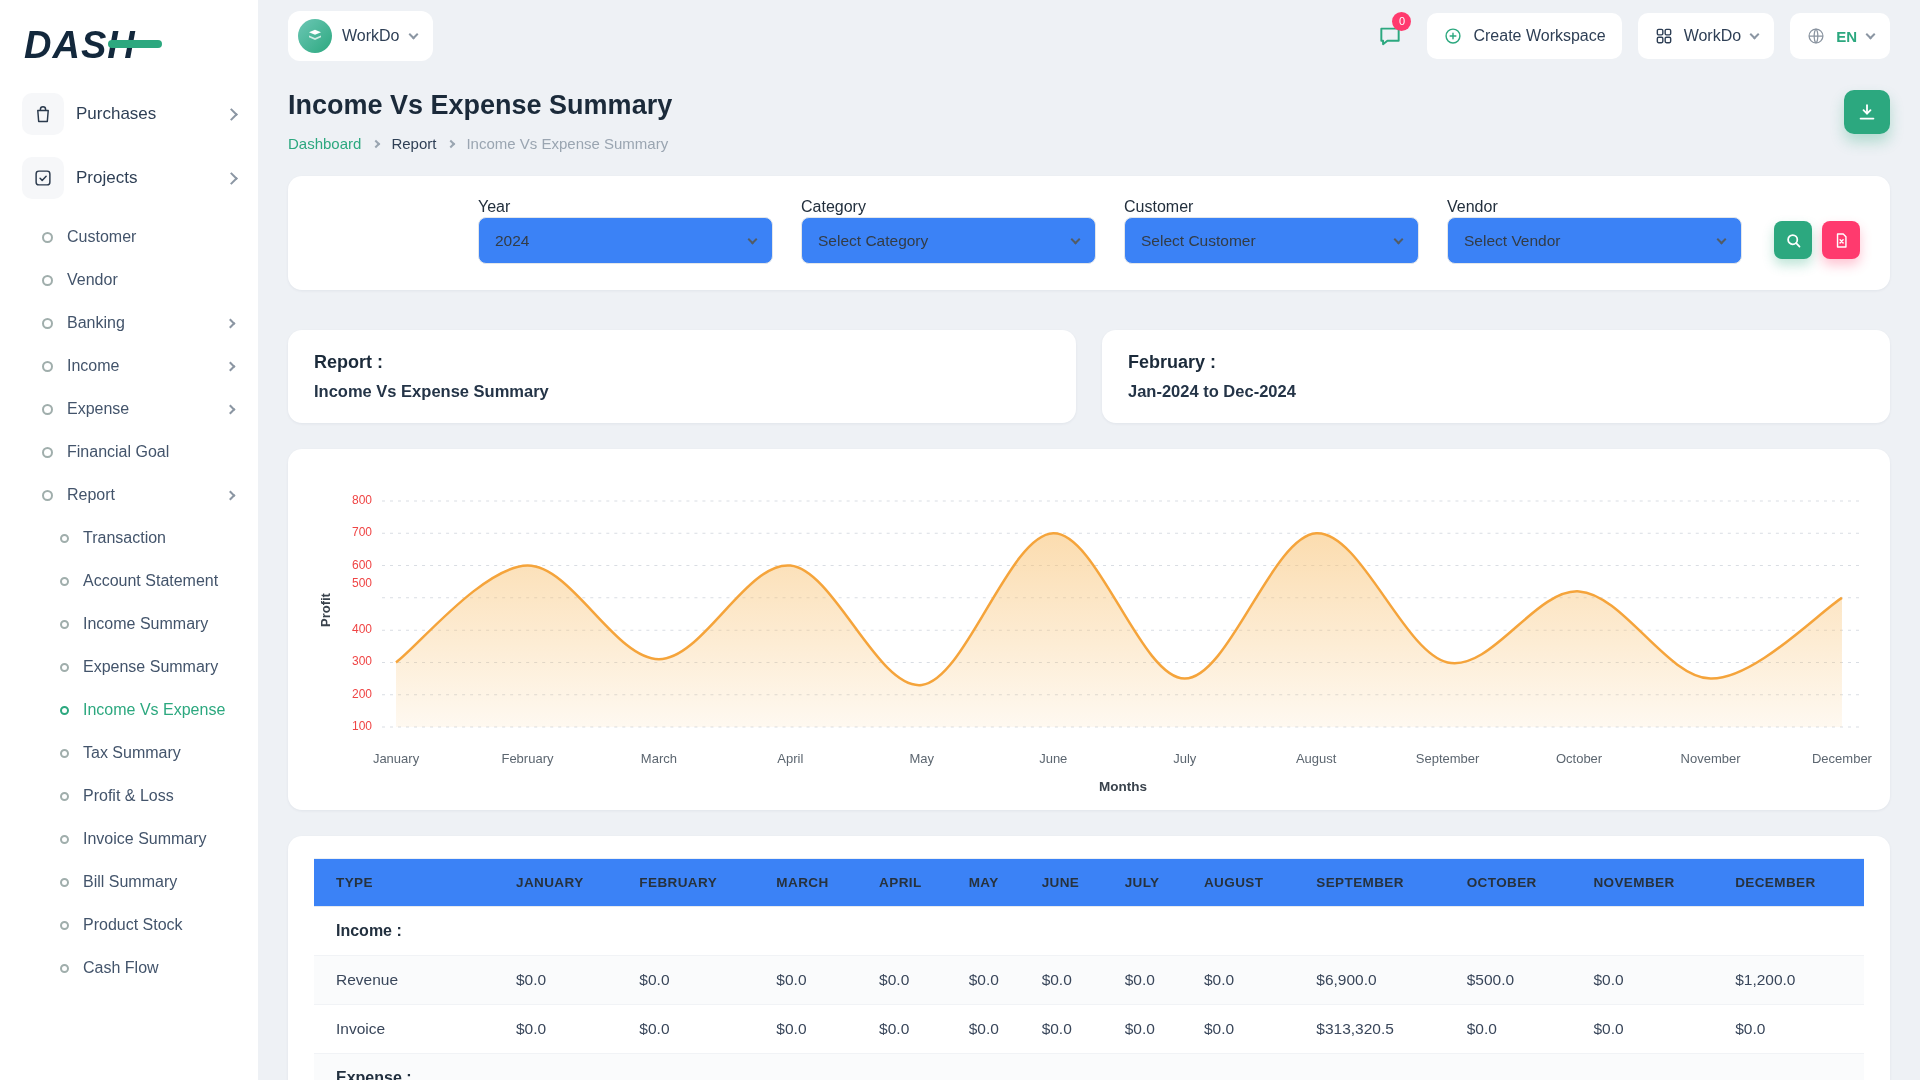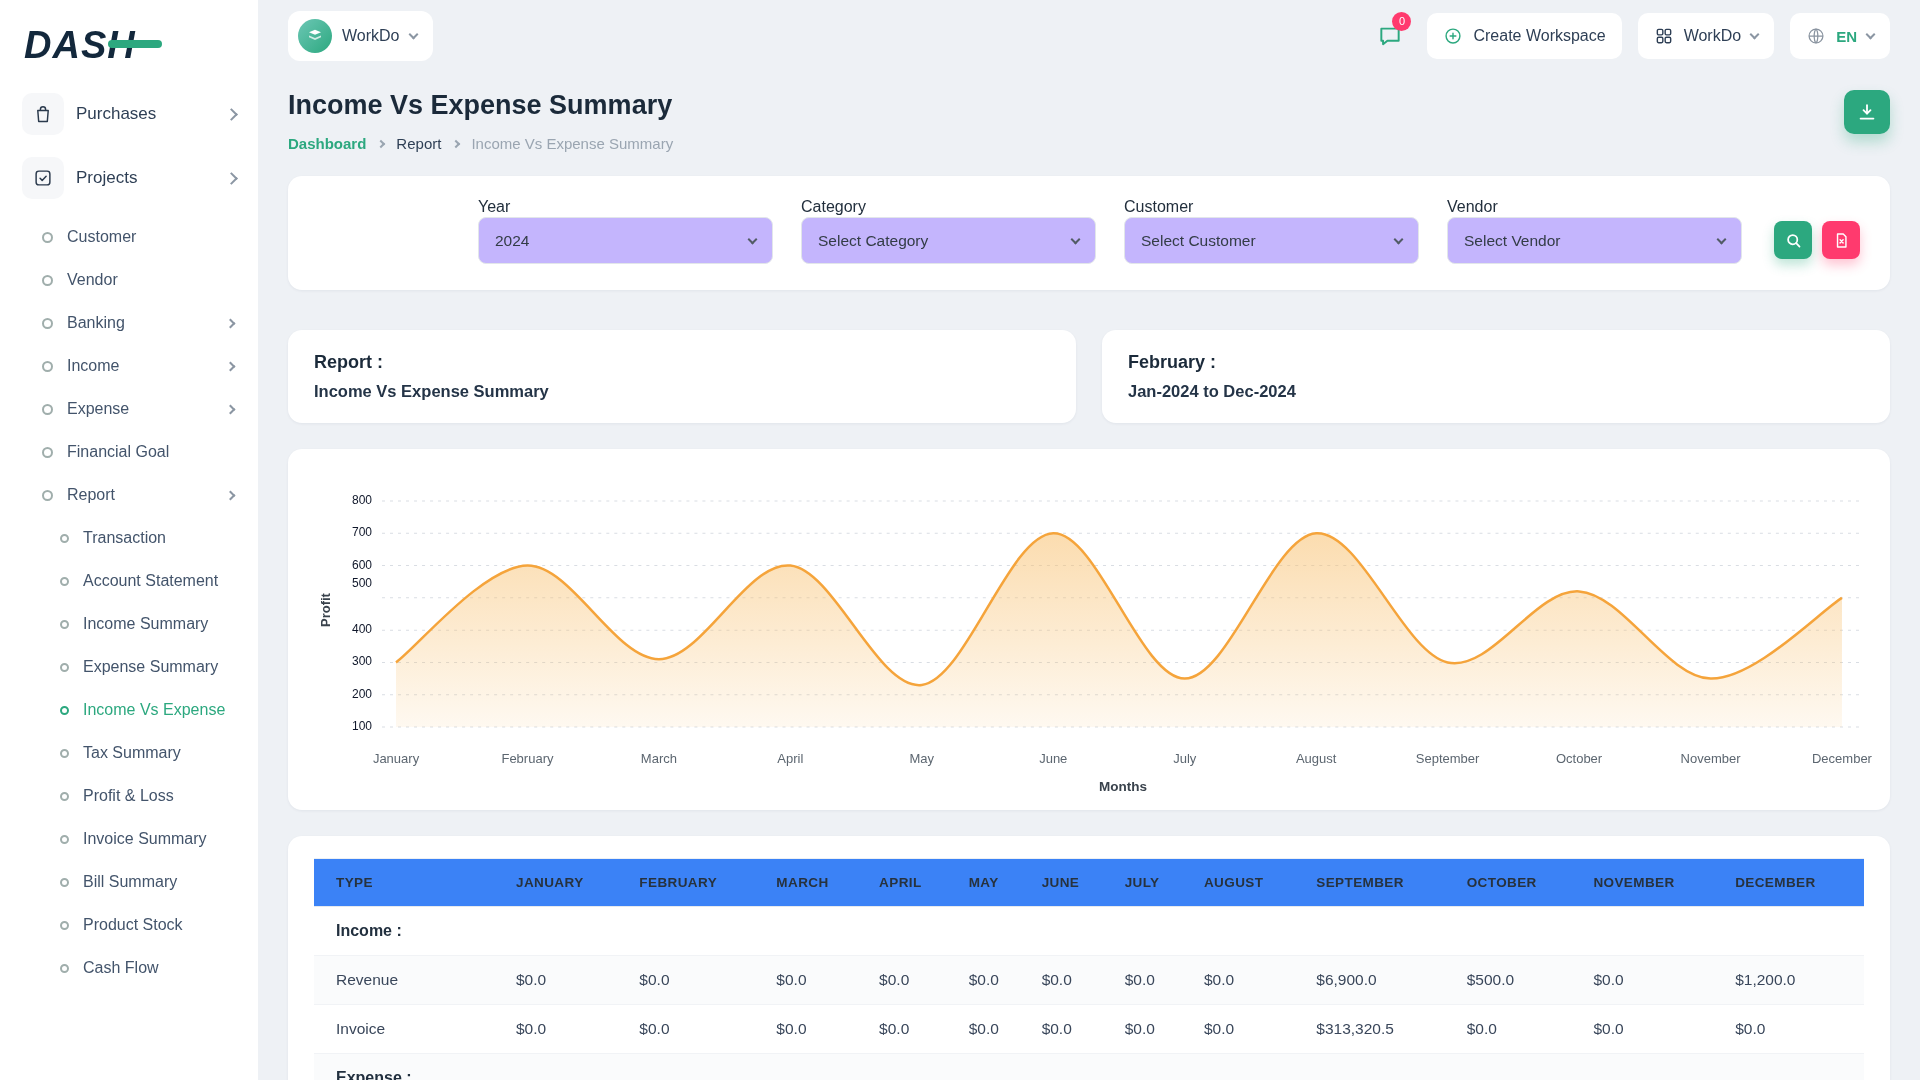--- a/index.html
+++ b/index.html
@@ -52,48 +52,48 @@
   .svg{display:flex;align-items:center;justify-content:center;}
   .c-green{color:#2ca87f;}
   .c-dark{color:#2e3f55;}
   .c-gray{color:#8a94a0;}
 
   .content{flex:1;padding:6px 30px 0;overflow:hidden;}
   .page-head{display:flex;justify-content:space-between;align-items:flex-start;margin-top:12px;}
   .page-title{font-size:27px;font-weight:bold;color:#1b2a3a;}
   .breadcrumb{display:flex;align-items:center;gap:12px;margin-top:14px;font-size:15px;}
   .breadcrumb .chev{width:6px;height:6px;border-color:#9aa5b1;}
-  .crumb-0{color:#2ca87f;cursor:pointer;font-weight:bold;}
+  .crumb-0{color:#2ca87f;cursor:pointer;}
   .crumb-1{color:#2e3f55;cursor:pointer;}
   .crumb-2{color:#9aa5b1;}
   .dl-btn{width:46px;height:44px;background:#2ca87f;border-radius:10px;display:flex;align-items:center;justify-content:center;cursor:pointer;color:#fff;box-shadow:0 8px 14px rgba(44,168,127,.3);}
   .dl-btn svg{width:22px;height:22px;}
 
   .card{background:#fff;border-radius:14px;box-shadow:0 1px 3px rgba(25,39,60,.06);}
   .filter-card{margin-top:24px;display:flex;align-items:flex-end;gap:28px;padding:22px 28px 26px 190px;}
   .field{display:flex;flex-direction:column;gap:1px;}
   .field label{font-size:16px;color:#222f3d;}
-  .select{width:295px;height:47px;border:1px solid #e2e6ea;border-radius:8px;background:#c4b5fd;display:flex;align-items:center;justify-content:space-between;padding:0 16px;font-size:15.5px;color:#333c46;cursor:pointer;}
+  .select{width:295px;height:47px;border:1px solid #e2e6ea;border-radius:8px;background:#3b82f6;display:flex;align-items:center;justify-content:space-between;padding:0 16px;font-size:15.5px;color:#333c46;cursor:pointer;}
   .select .chev{border-color:#525c66;margin-top:-3px;}
   .filter-actions{display:flex;gap:10px;padding-bottom:5px;margin-left:4px;}
   .sq-btn{width:38px;height:38px;border-radius:8px;display:flex;align-items:center;justify-content:center;cursor:pointer;color:#fff;}
   .sq-btn svg{width:19px;height:19px;}
   .sq-btn.green{background:#2ca87f;box-shadow:0 6px 12px rgba(44,168,127,.3);}
   .sq-btn.pink{background:#ff3a6e;box-shadow:0 6px 12px rgba(255,58,110,.3);}
 
   .summary-row{display:flex;gap:26px;margin-top:40px;border-radius:19px;}
   .summary-card{flex:1;padding:22px 26px;}
   .sum-title{font-size:18px;font-weight:bold;color:#1b2a3a;}
   .sum-value{font-size:16.5px;font-weight:bold;color:#243447;margin-top:9px;}
 
   .chart-card{margin-top:26px;padding:26px 26px 16px;}
   .chart-wrap{display:flex;}
   .y-title{width:22px;height:270px;display:flex;align-items:center;justify-content:center;writing-mode:vertical-rl;transform:rotate(180deg);font-size:13px;font-weight:bold;color:#39424c;}
   .y-ticks{position:relative;width:46px;height:270px;}
-  .y-ticks span{position:absolute;right:10px;font-size:12px;color:#0f172a;}
+  .y-ticks span{position:absolute;right:10px;font-size:12px;color:#ef4444;}
   .plot{position:relative;flex:1;}
   .plot svg{display:block;width:100%;height:270px;}
   .x-labels{position:relative;height:26px;}
   .x-labels span{position:absolute;top:6px;transform:translateX(-50%);font-size:13px;color:#5c6670;white-space:nowrap;}
   .x-title{margin:8px 0 0 68px;text-align:center;font-size:13.5px;font-weight:bold;color:#39424c;}
 
   .table-card{margin-top:26px;padding:22px 26px;}
   table{width:100%;border-collapse:collapse;}
   thead th{text-align:left;background:#3b82f6;padding:16px 12px;font-size:13.5px;font-weight:bold;color:#27323e;letter-spacing:.4px;border-top:1px solid #edf0f3;border-bottom:1px solid #e5e9ee;white-space:nowrap;}
   thead th:first-child{width:190px;padding-left:22px;}

